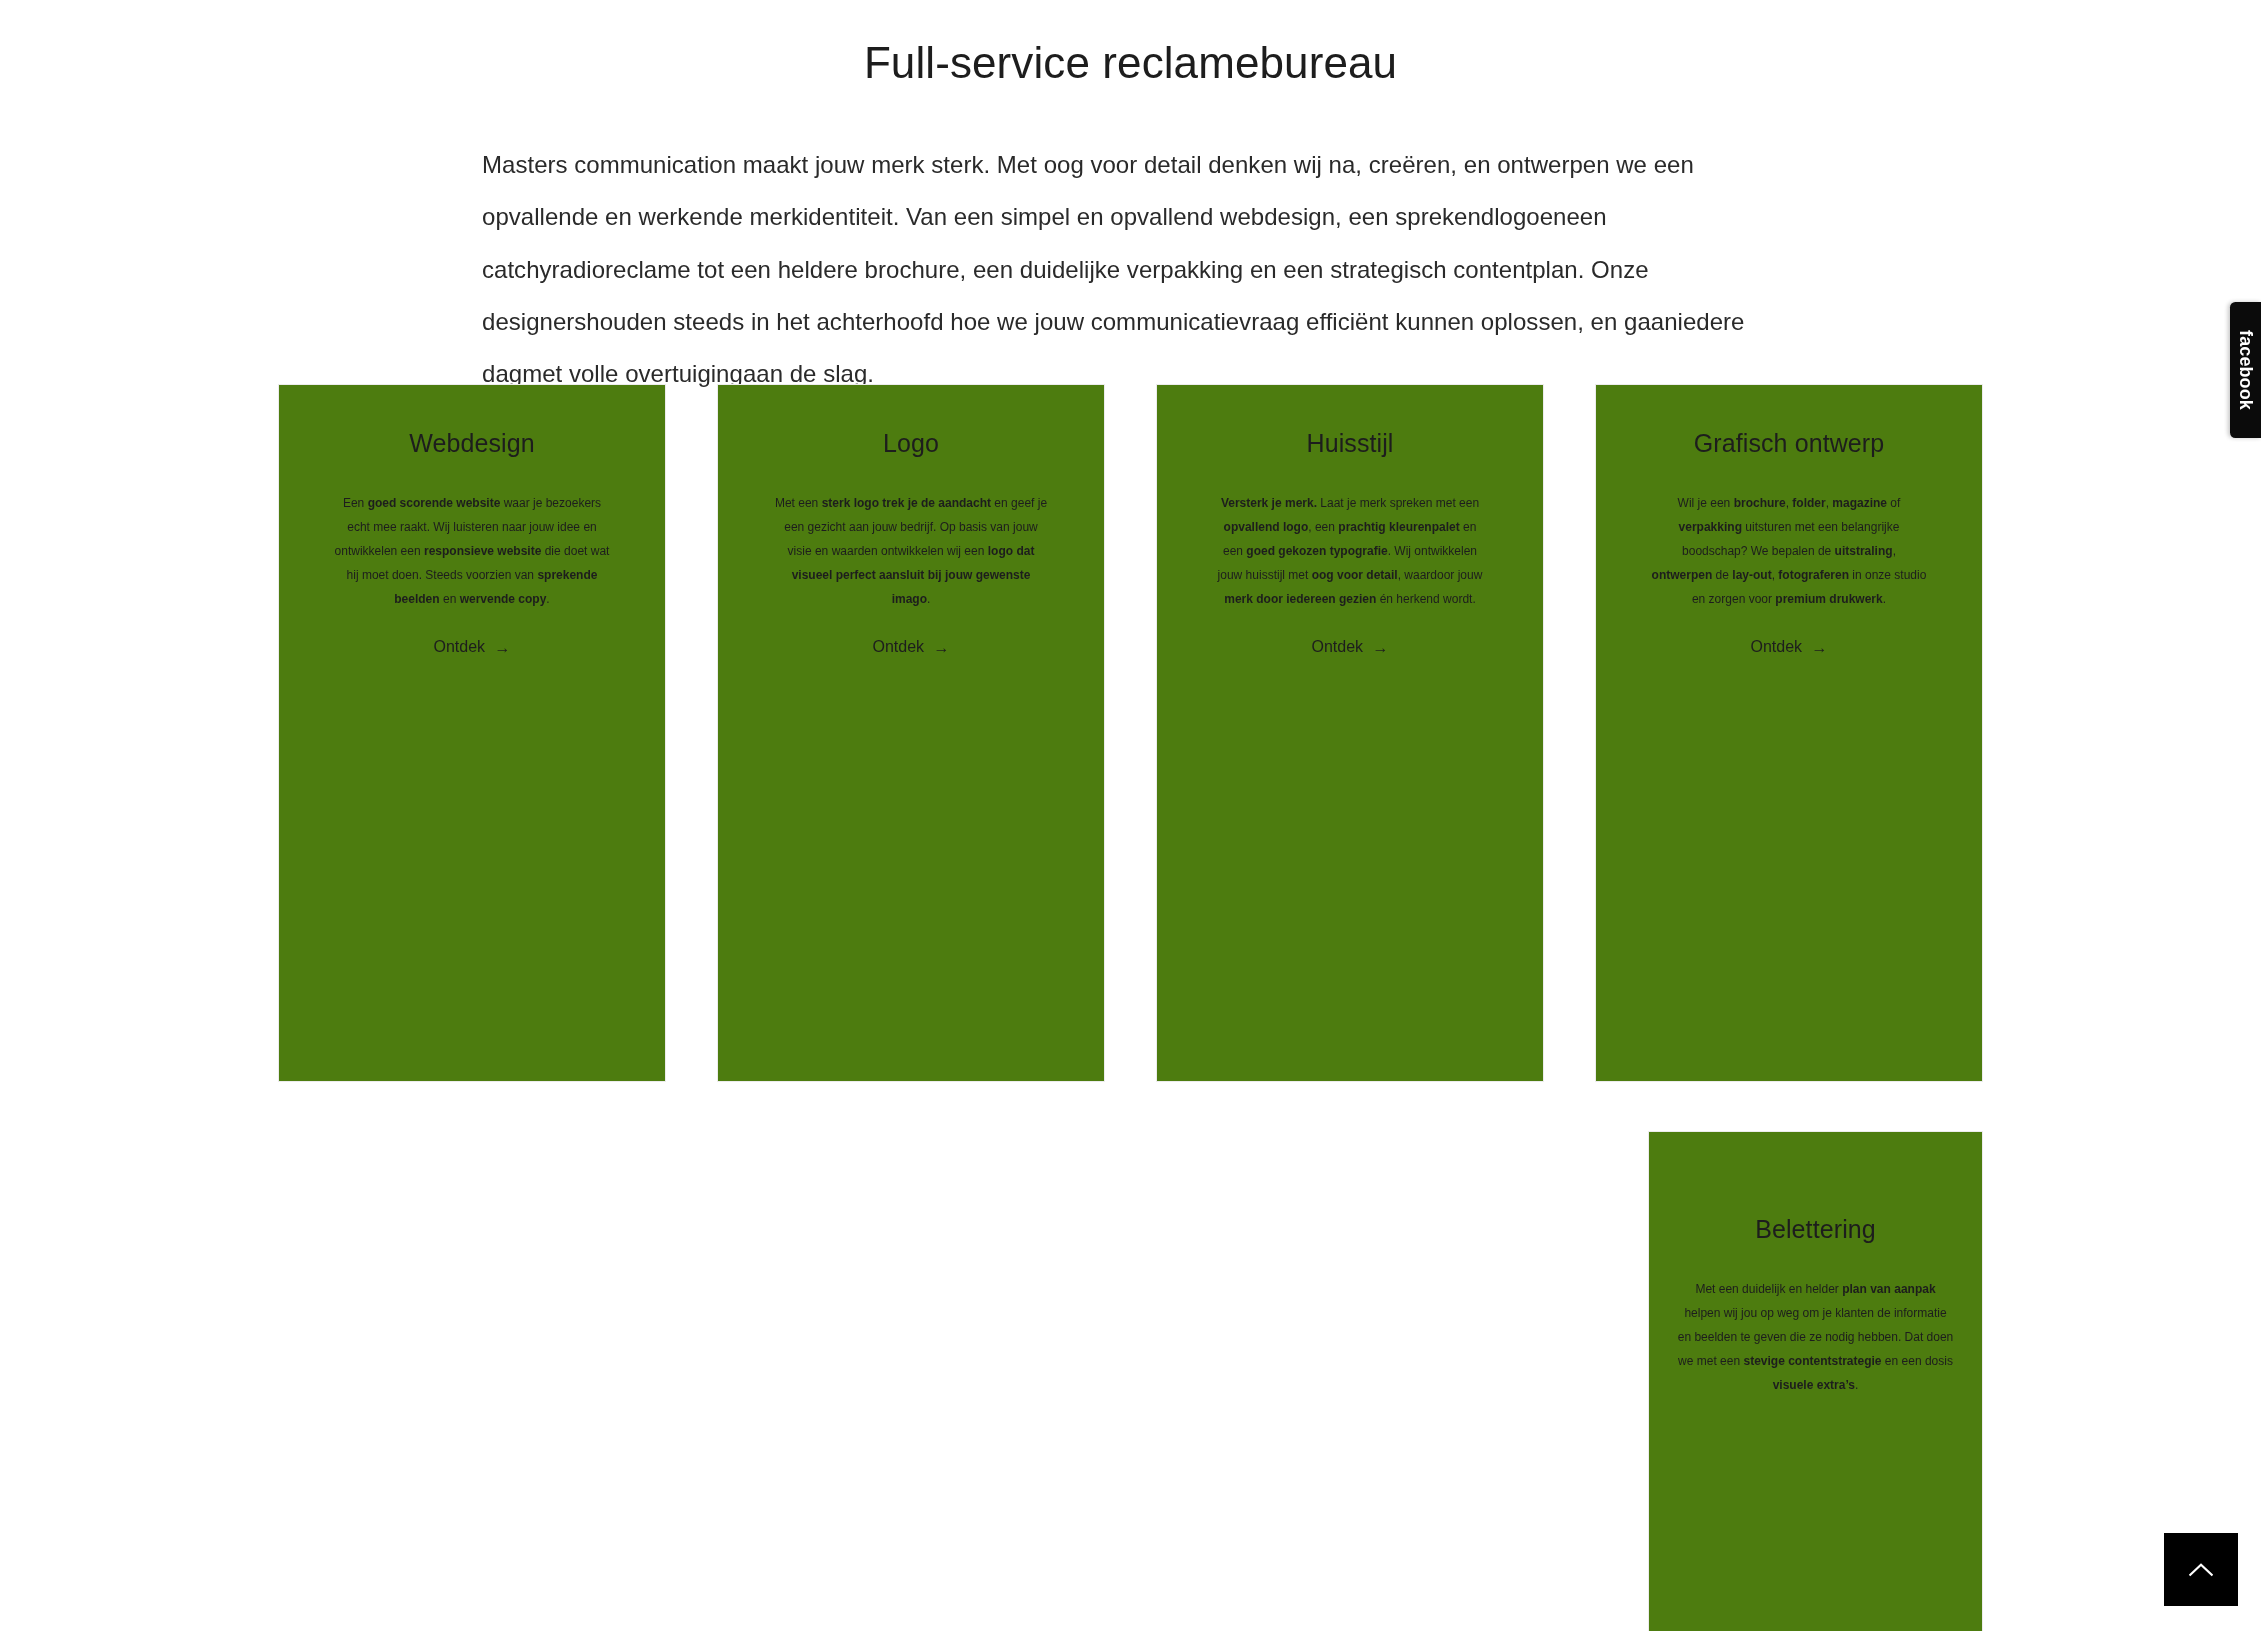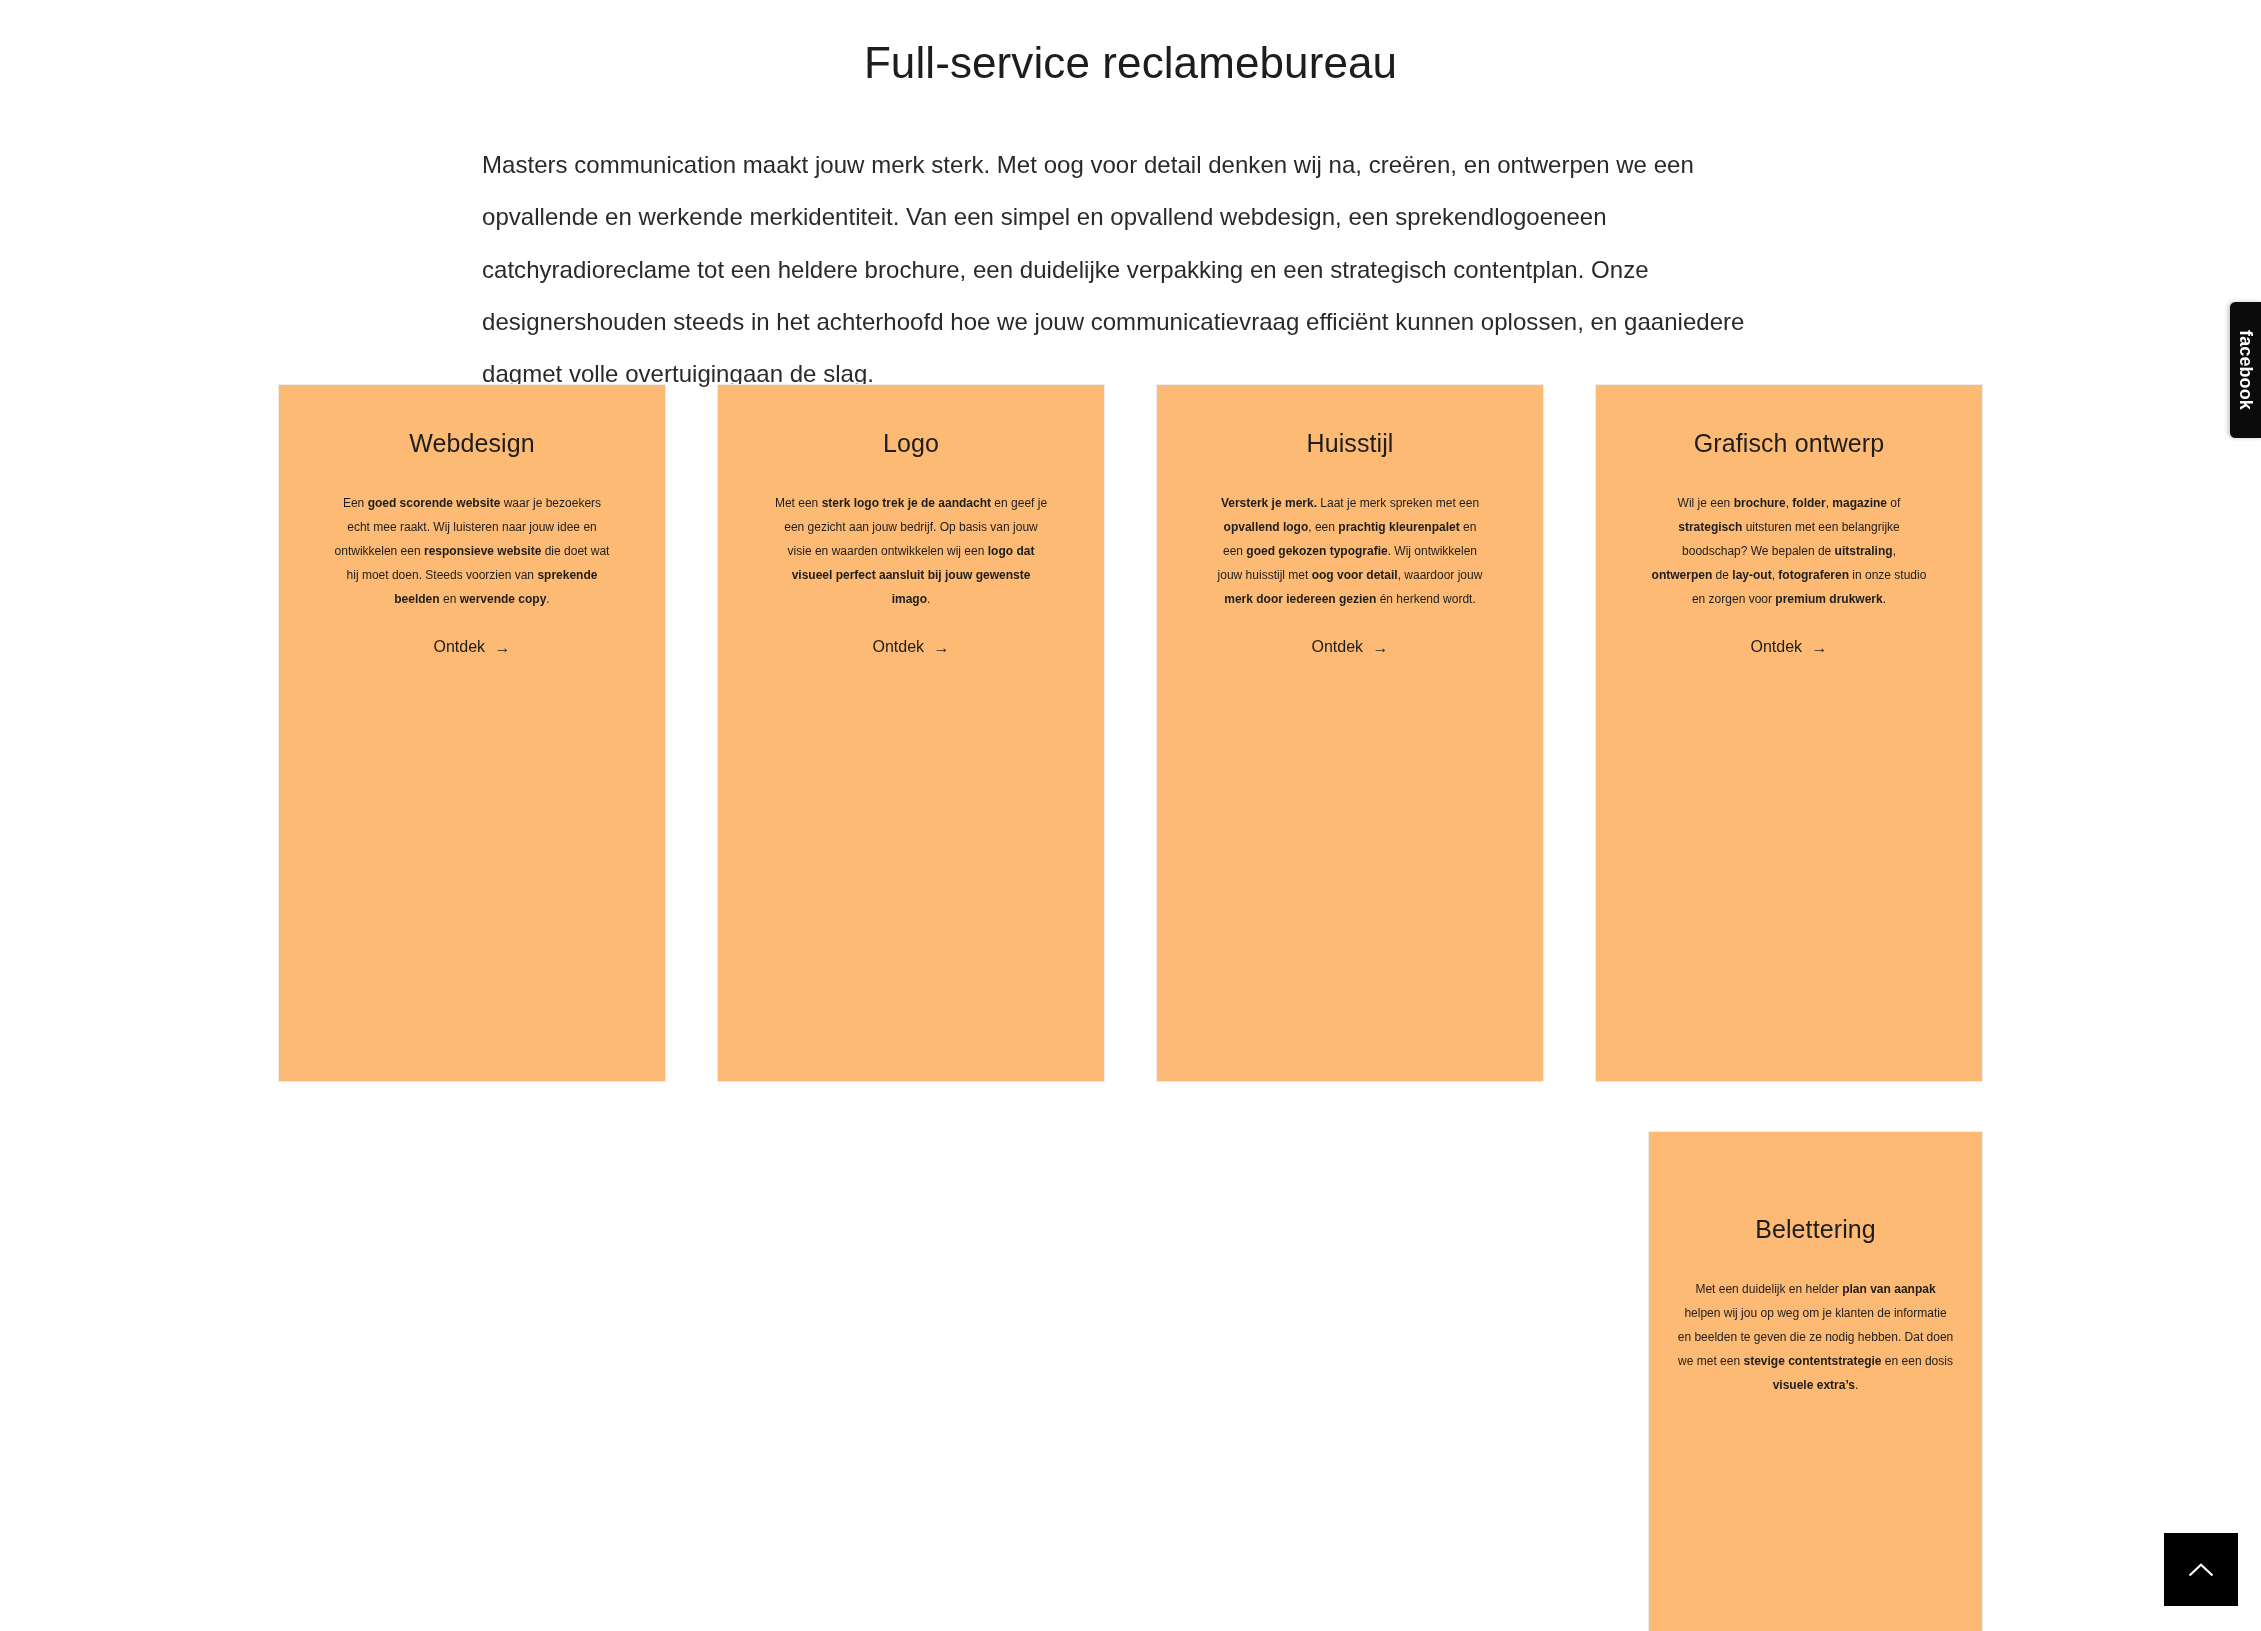--- a/index.html
+++ b/index.html
@@ -54,21 +54,21 @@
   }
   .cards-row {
     display: flex;
     gap: 51px;
     align-items: flex-start;
   }
   .card {
     width: 389px;
     box-sizing: border-box;
     border: 0.7px solid #ececec;
-    background: #fdba74;
+    background: #4d7c0f;
     padding: 42px 24px 27px 24px;
     min-height: 698px;
     display: flex;
     flex-direction: column;
     align-items: center;
   }
   .card-title {
     font-size: 25px;
     font-weight: 400;
     line-height: 1.35;
@@ -194,21 +194,21 @@
       <h2 class="card-title">Huisstijl</h2>
       <div class="card-body"><b>Versterk je merk.</b> Laat je merk spreken met een <b>opvallend logo</b>, een <b>prachtig kleurenpalet</b> en een <b>goed gekozen typografie</b>. Wij ontwikkelen jouw huisstijl met <b>oog voor detail</b>, waardoor jouw <b>merk door iedereen gezien</b> én herkend wordt.</div>
       <a class="card-link" href="#">
         <span>Ontdek</span>
         <span class="arrow-icon">→</span>
       </a>
     </article>
 
     <article class="card">
       <h2 class="card-title">Grafisch ontwerp</h2>
-      <div class="card-body">Wil je een <b>brochure</b>, <b>folder</b>, <b>magazine</b> of <b>strategisch</b> uitsturen met een belangrijke boodschap? We bepalen de <b>uitstraling</b>, <b>ontwerpen</b> de <b>lay-out</b>, <b>fotograferen</b> in onze studio en zorgen voor <b>premium drukwerk</b>.</div>
+      <div class="card-body">Wil je een <b>brochure</b>, <b>folder</b>, <b>magazine</b> of <b>verpakking</b> uitsturen met een belangrijke boodschap? We bepalen de <b>uitstraling</b>, <b>ontwerpen</b> de <b>lay-out</b>, <b>fotograferen</b> in onze studio en zorgen voor <b>premium drukwerk</b>.</div>
       <a class="card-link" href="#">
         <span>Ontdek</span>
         <span class="arrow-icon">→</span>
       </a>
     </article>
 
   </div>
 
   <div class="cards-row cards-row-2">
     <div class="spacer"></div>

